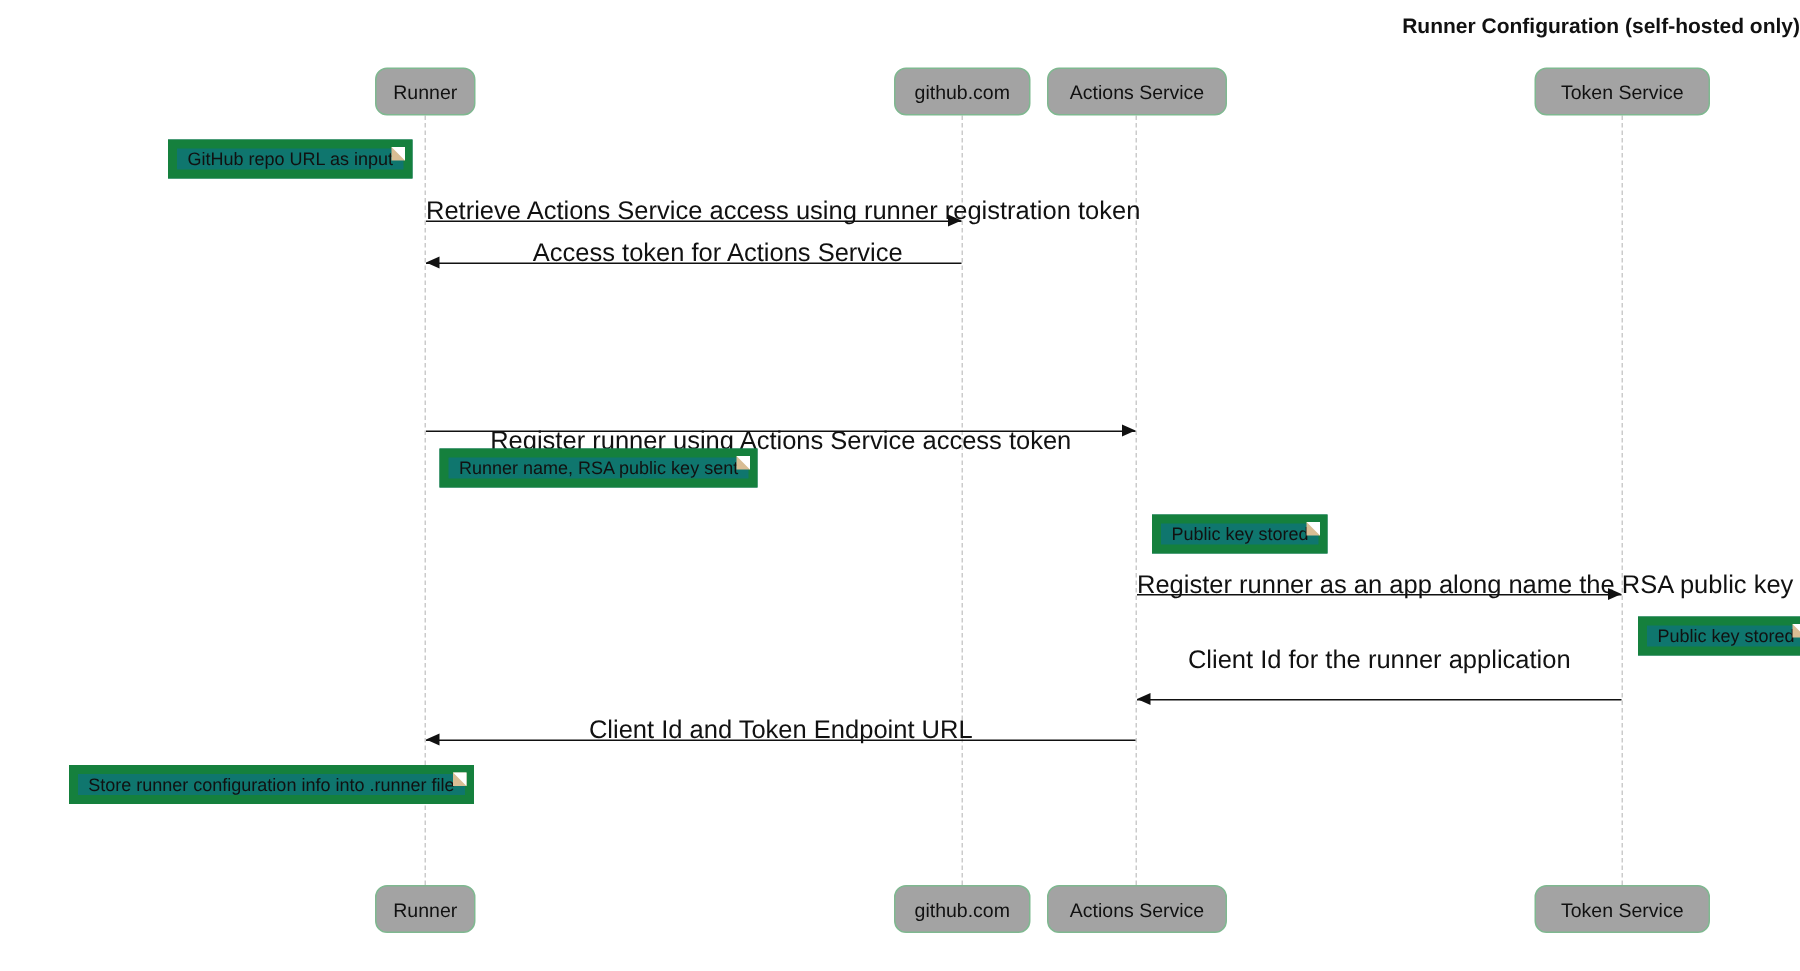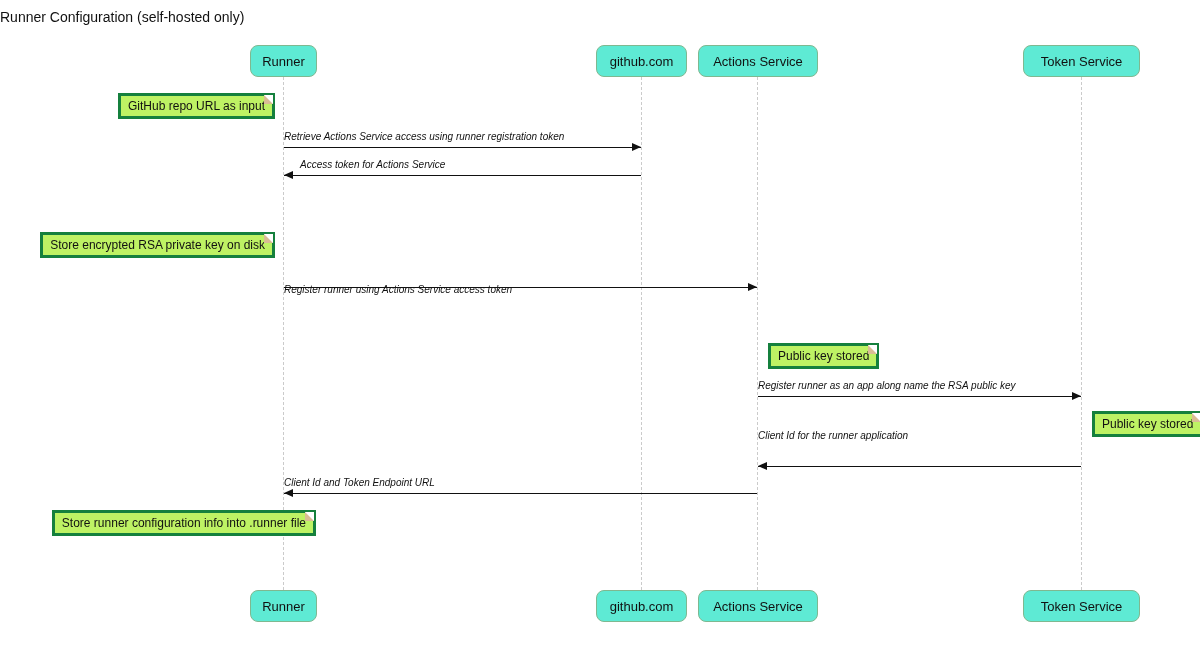--- a/index.html
+++ b/index.html
@@ -1,47 +1,47 @@
 <!DOCTYPE html>
 <html><head>
 <meta charset="utf-8">
 <style>
   html,body { margin:0; padding:0; background:#ffffff; }
   .canvas {
     position:relative; width:1200px; height:647px; background:#ffffff;
     font-family:"Liberation Sans", sans-serif; color:#111111; overflow:hidden;
   }
   .title {
-    position:absolute; top:9px; left:0; width:100%; text-align:left;
-    font-size:14px; font-weight:normal;
+    position:absolute; top:9px; left:0; width:100%; text-align:right;
+    font-size:14px; font-weight:bold;
   }
   .lifeline {
     position:absolute; top:77px; height:513px; width:0;
     border-left:1px dashed #cbcbcb;
   }
   .participant {
     position:absolute; height:32px; box-sizing:border-box;
-    background:#5eead4; border:1px solid #7fb890; border-radius:8px;
+    background:#a3a3a3; border:1px solid #7fb890; border-radius:8px;
     display:flex; align-items:center; justify-content:center;
     font-size:13px; white-space:nowrap;
   }
   .note {
     position:absolute; height:26px; box-sizing:border-box;
-    background:#bef264; border:3px solid #15803d;
+    background:#0f766e; border:6px solid #15803d;
     display:flex; align-items:center; justify-content:center;
     font-size:12px; padding:0 7px; white-space:nowrap;
   }
   .note::after {
     content:""; position:absolute; top:-1px; right:-1px; width:0; height:0;
     border-style:solid; border-width:0 9px 9px 0;
     border-color:#ffffff #ffffff #d9bd94 transparent;
   }
   .msg-line { position:absolute; height:0; border-top:1px solid #111111; }
   .msg-label {
-    position:absolute; font-size:10px; white-space:nowrap;font-style:italic;
+    position:absolute; font-size:17px; text-align:center; white-space:nowrap;
   }
   .head-right {
     position:absolute; width:0; height:0;
     border-top:4px solid transparent; border-bottom:4px solid transparent;
     border-left:9px solid #111111;
   }
   .head-left {
     position:absolute; width:0; height:0;
     border-top:4px solid transparent; border-bottom:4px solid transparent;
     border-right:9px solid #111111;
@@ -99,18 +99,18 @@
     <div class="head-left" style="left:758px;top:462px"></div>
   </div>
 
   <div>
     <div class="msg-label" style="left:284px;top:477px;width:473px">Client Id and Token Endpoint URL</div>
     <div class="msg-line" style="left:284px;top:493px;width:473px"></div>
     <div class="head-left" style="left:284px;top:489px"></div>
   </div>
 
   <div class="note" style="right:925px;top:93px;min-width:152px">GitHub repo URL as input</div>
-  <div class="note" style="right:925px;top:232px;min-width:227px">Store encrypted RSA private key on disk</div>
+  <div class="note" style="left:293px;top:299px;min-width:196px">Runner name, RSA public key sent</div>
   <div class="note" style="left:768px;top:343px;min-width:101px">Public key stored</div>
   <div class="note" style="left:1092px;top:411px;min-width:100px">Public key stored</div>
   <div class="note" style="right:884px;top:510px;min-width:251px">Store runner configuration info into .runner file</div>
 
 </div>
 
 </body></html>

